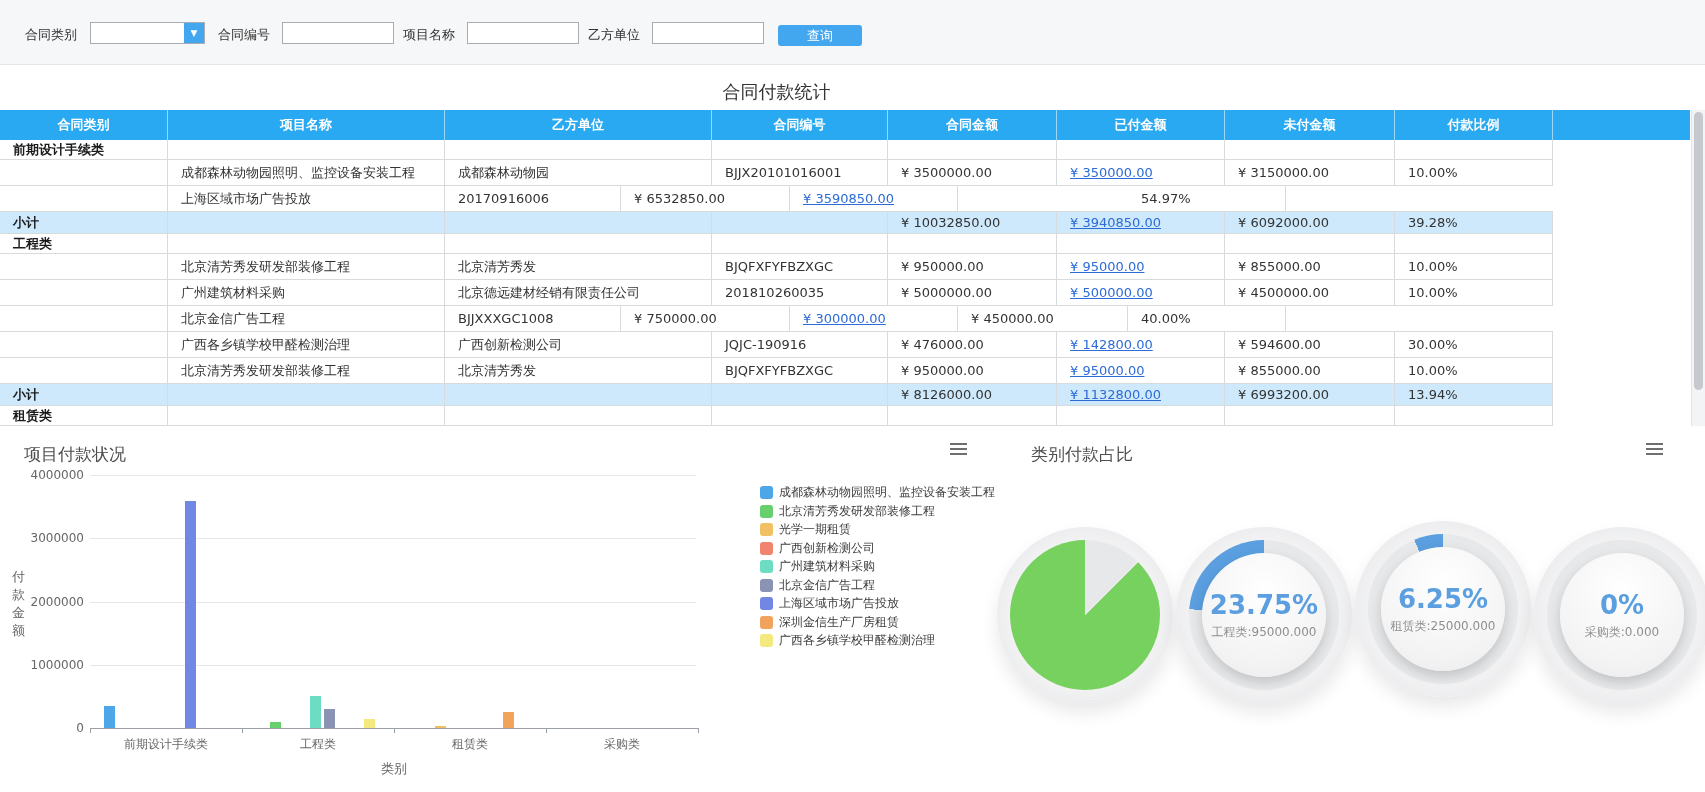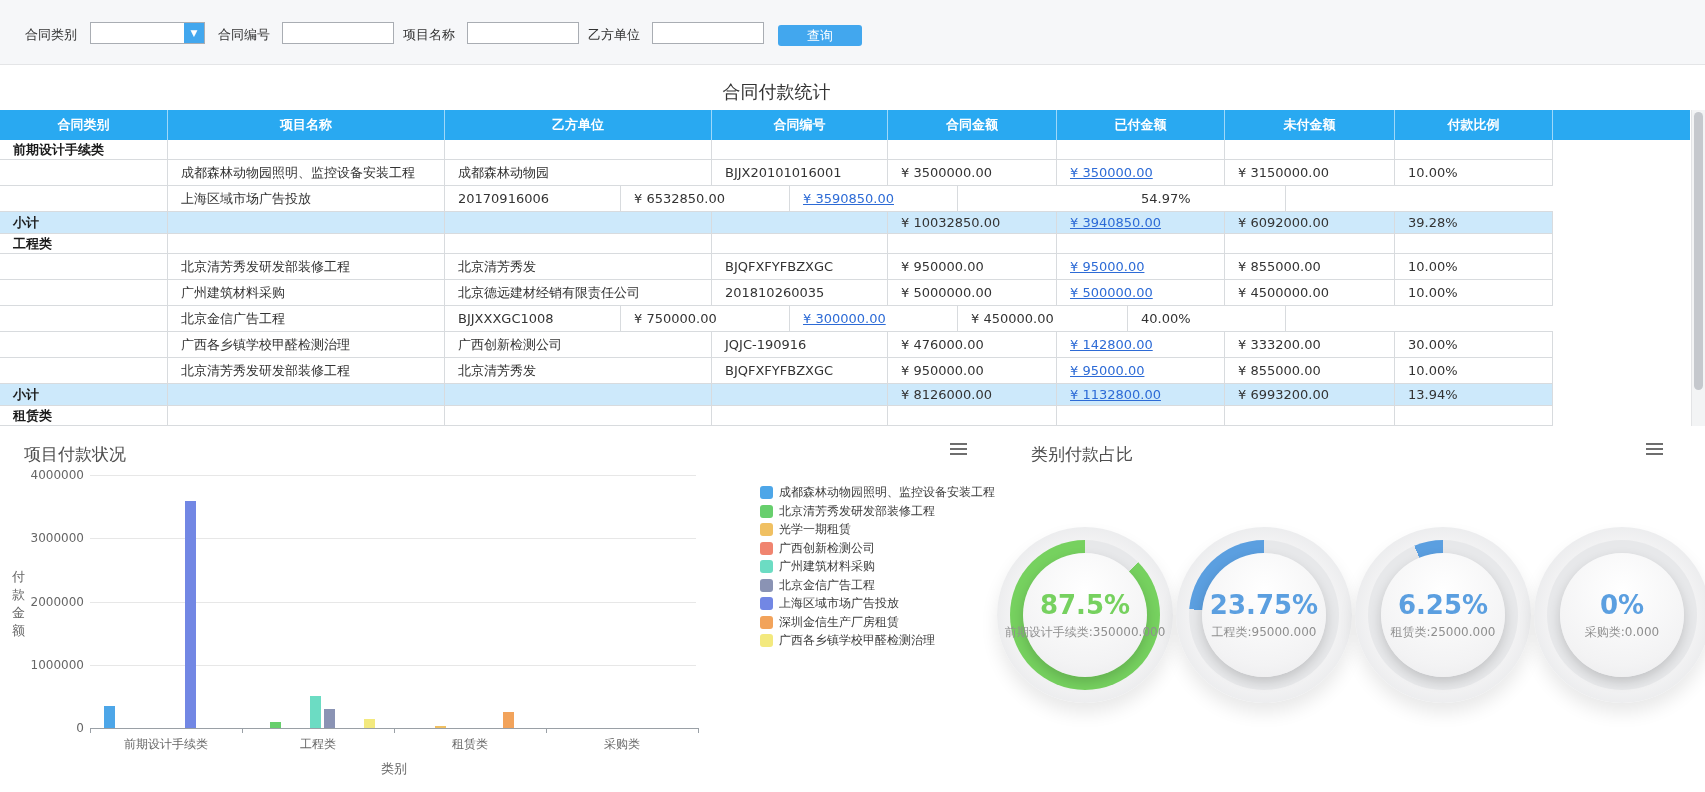--- a/index.html
+++ b/index.html
@@ -184,21 +184,21 @@
         <div class="tcell" style="width: 170px; line-height: 26px;">¥ 450000.00</div>
         <div class="tcell" style="width: 158px; line-height: 26px;">40.00%</div>
       </div>
       <div class="trow" style="height: 26px;">
         <div class="tcell" style="width: 168px; line-height: 26px;"></div>
         <div class="tcell" style="width: 277px; line-height: 26px;">广西各乡镇学校甲醛检测治理</div>
         <div class="tcell" style="width: 267px; line-height: 26px;">广西创新检测公司</div>
         <div class="tcell" style="width: 176px; line-height: 26px;">JQJC-190916</div>
         <div class="tcell" style="width: 169px; line-height: 26px;">¥ 476000.00</div>
         <div class="tcell" style="width: 168px; line-height: 26px;"><a class="paylink">¥ 142800.00</a></div>
-        <div class="tcell" style="width: 170px; line-height: 26px;">¥ 333200.00</div>
+        <div class="tcell" style="width: 170px; line-height: 26px;">¥ 594600.00</div>
         <div class="tcell" style="width: 158px; line-height: 26px;">30.00%</div>
       </div>
       <div class="trow" style="height: 26px;">
         <div class="tcell" style="width: 168px; line-height: 26px;"></div>
         <div class="tcell" style="width: 277px; line-height: 26px;">北京清芳秀发研发部装修工程</div>
         <div class="tcell" style="width: 267px; line-height: 26px;">北京清芳秀发</div>
         <div class="tcell" style="width: 176px; line-height: 26px;">BJQFXFYFBZXGC</div>
         <div class="tcell" style="width: 169px; line-height: 26px;">¥ 950000.00</div>
         <div class="tcell" style="width: 168px; line-height: 26px;"><a class="paylink">¥ 95000.00</a></div>
         <div class="tcell" style="width: 170px; line-height: 26px;">¥ 855000.00</div>
@@ -308,33 +308,29 @@
 
   <div class="donut-chart" id="donutchart">
     <div class="chart-title" style="left:71px;top:10px">类别付款占比</div>
     <div class="toolbox" style="left:686px;top:10px">
         <i></i>
         <i></i>
         <i></i>
       </div>
   <div class="donut" style="left: 37px; top: 94px;">
         <div class="ring" style="background: conic-gradient(rgb(231, 232, 234) 0deg, rgb(231, 232, 234) 45deg, rgb(118, 209, 95) 45deg, rgb(118, 209, 95) 360deg);"></div>
-        <div class="disc">
-          <div class="pct" style="color: rgb(118, 209, 95);">87.5%</div>
-          <div class="dlab">前期设计手续类:350000.000</div>
-        </div>
       </div>
       <div class="donut" style="left: 216px; top: 94px;">
         <div class="ring" style="background: conic-gradient(rgb(231, 232, 234) 0deg, rgb(231, 232, 234) 274.5deg, rgb(91, 159, 224) 274.5deg, rgb(91, 159, 224) 360deg);"></div>
         <div class="disc">
           <div class="pct" style="color: rgb(91, 159, 224);">23.75%</div>
           <div class="dlab">工程类:95000.000</div>
         </div>
       </div>
-      <div class="donut" style="left: 395px; top: 94px;">
+      <div class="donut" style="left: 395px; top: 88px;">
         <div class="ring" style="background: conic-gradient(rgb(231, 232, 234) 0deg, rgb(231, 232, 234) 337.5deg, rgb(91, 159, 224) 337.5deg, rgb(91, 159, 224) 360deg);"></div>
         <div class="disc">
           <div class="pct" style="color: rgb(91, 159, 224);">6.25%</div>
           <div class="dlab">租赁类:25000.000</div>
         </div>
       </div>
       <div class="donut" style="left: 574px; top: 94px;">
         <div class="ring" style="background: conic-gradient(rgb(231, 232, 234) 0deg, rgb(231, 232, 234) 360deg, rgb(91, 159, 224) 360deg, rgb(91, 159, 224) 360deg);"></div>
         <div class="disc">
           <div class="pct" style="color: rgb(91, 159, 224);">0%</div>

